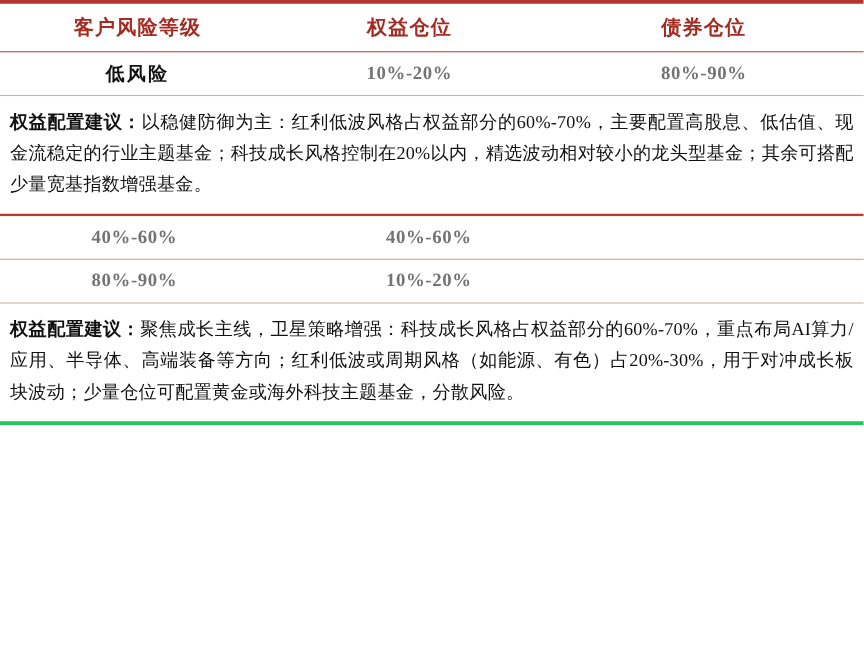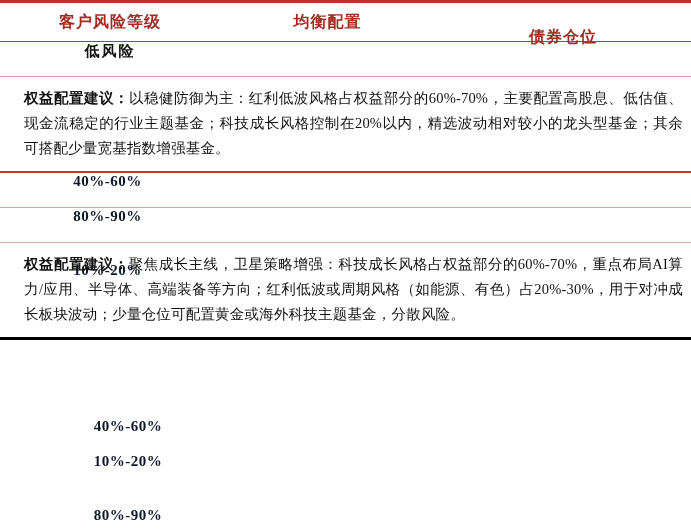--- a/index.html
+++ b/index.html
@@ -34,54 +34,53 @@
   .header-cell {
     font-weight: bold;
     font-size: 16px;
     color: #a32b22;
     text-align: center;
     letter-spacing: 1px;
     white-space: nowrap;
   }
   .col1 { width: 220px; flex: 0 0 220px; }
   .col2 { width: 215px; flex: 0 0 215px; }
-  .col3 { width: 256px; flex: 0 0 256px; margin-top: 30px; }
+  .col3 { width: 256px; flex: 0 0 256px; }
 
   
   .level-row {
     display: flex;
-    align-items: flex-start;
+    align-items: center;
     height: 34px;
     background: #ffffff;
     border-bottom: 1px solid #d9a9a3;
-    flex-direction: column;
   }
   .level-name {
     font-weight: bold;
     font-size: 15px;
     color: #111111;
     text-align: center;
     letter-spacing: 2px;
   }
   .level-val {
     font-weight: bold;
     font-size: 15px;
-    color: #0f172a;
+    color: #737373;
     text-align: center;
     letter-spacing: 0.5px;
   }
 
   
   .advice-block {
-    padding: 9px 8px 10px 24px;
+    padding: 9px 8px 10px 8px;
     border-bottom: 2px solid #c0392b;
     background: #ffffff;
   }
   .advice-block.last {
-    border-bottom: 3px solid #000000;
+    border-bottom: 3px solid #22c55e;
   }
   .advice-text {
     font-size: 14.5px;
     line-height: 25px;
     color: #111111;
     text-align: justify;
     text-justify: inter-ideograph;
     letter-spacing: 0.2px;
   }
   .advice-label {
@@ -89,21 +88,21 @@
     color: #111111;
   }
 </style>
 </head>
 <body>
 
 <div class="sheet">
 
   <div class="header-row">
     <div class="header-cell col1">客户风险等级</div>
-    <div class="header-cell col2">均衡配置</div>
+    <div class="header-cell col2">权益仓位</div>
     <div class="header-cell col3">债券仓位</div>
   </div>
 
   <div class="level-row">
     <div class="level-name col1">低风险</div>
     <div class="level-val col2">10%-20%</div>
     <div class="level-val col3">80%-90%</div>
   </div>
   <div class="advice-block">
     <div class="advice-text"><span class="advice-label">权益配置建议：</span><span>以稳健防御为主：红利低波风格占权益部分的60%-70%，主要配置高股息、低估值、现金流稳定的行业主题基金；科技成长风格控制在20%以内，精选波动相对较小的龙头型基金；其余可搭配少量宽基指数增强基金。</span></div>

